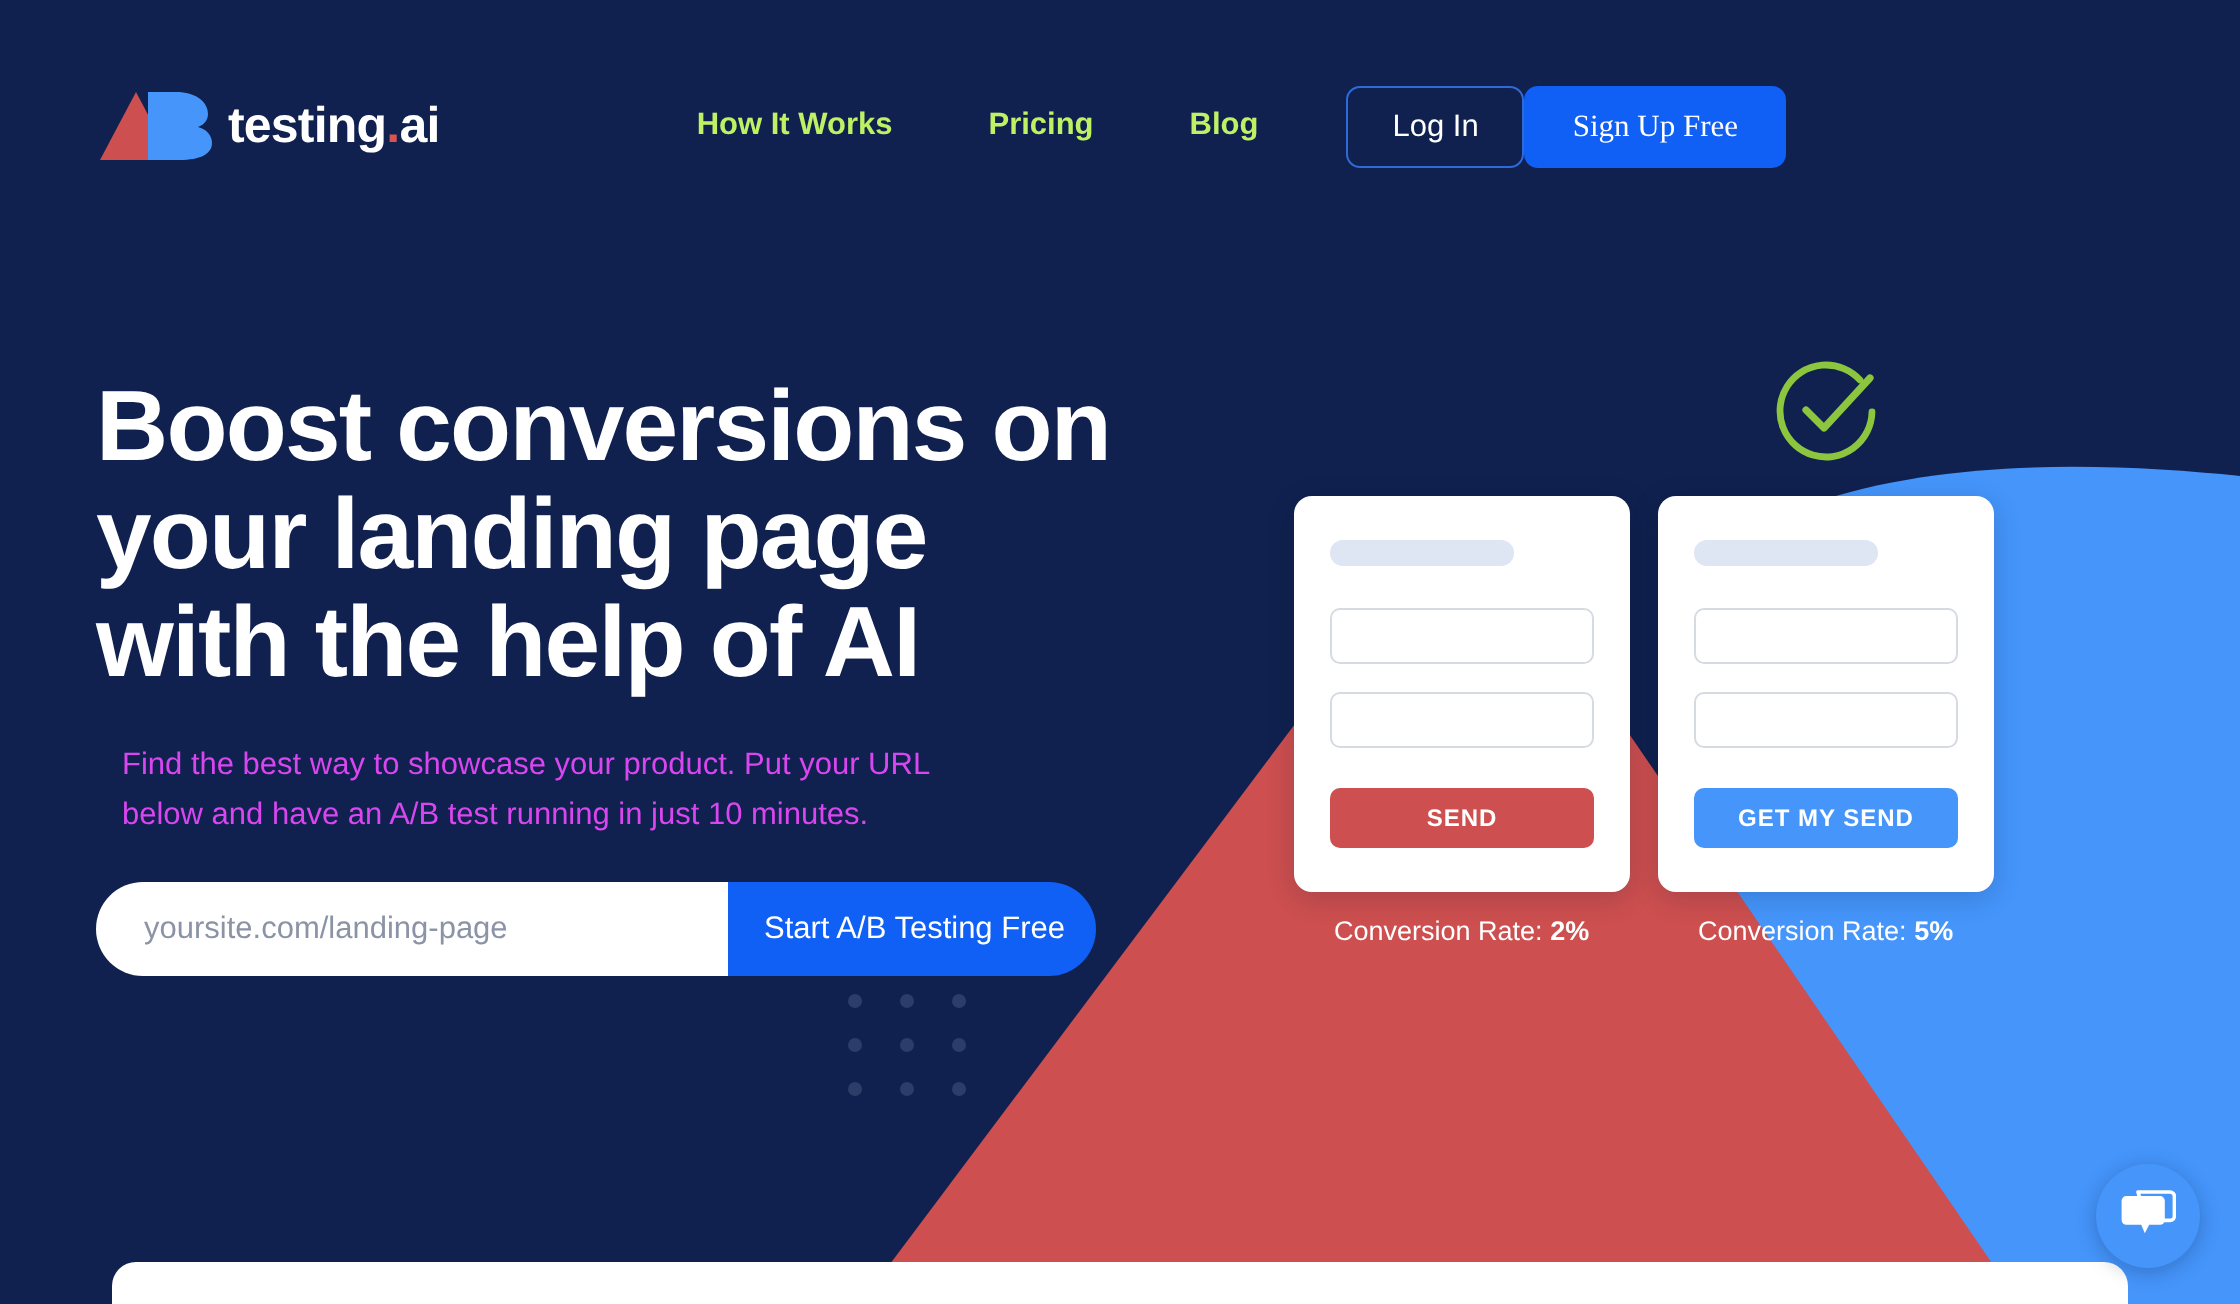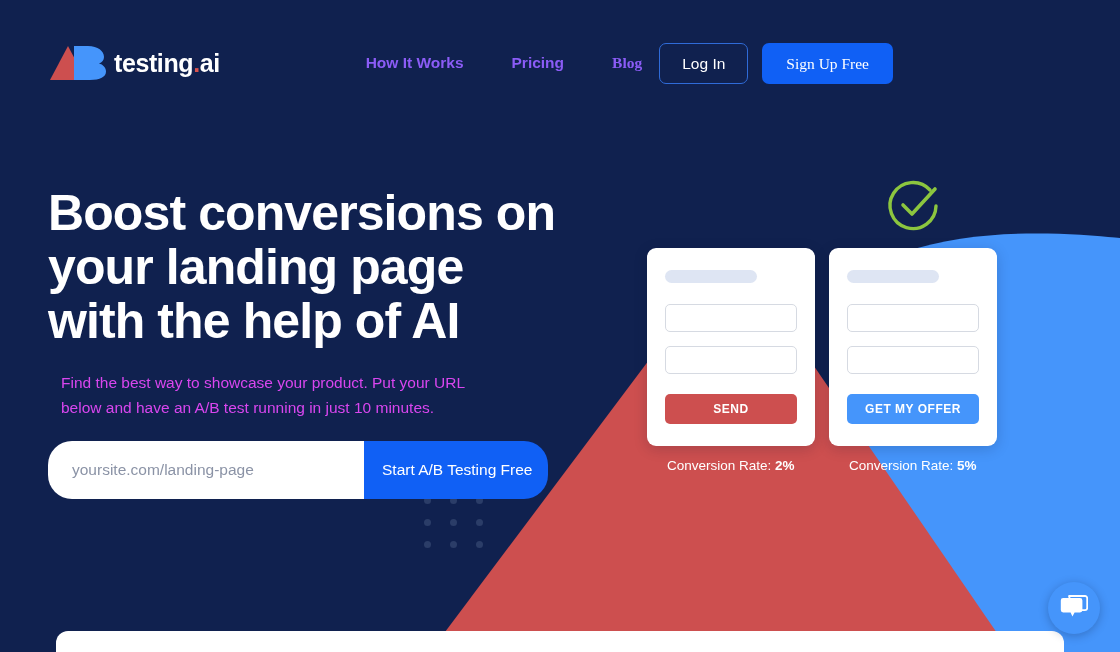--- a/index.html
+++ b/index.html
@@ -85,41 +85,40 @@
   }
   .logo-text .dot { color: #d9534f; }
 
   .nav {
     margin-left: auto;
     display: flex;
     align-items: center;
     gap: 0;
   }
   .nav-link {
-    color: #8b5cf6;
+    color: #bef264;
     font-size: 15.5px;
     font-weight: bold;
     text-decoration: none;
     margin-right: 48px;
     white-space: nowrap;
     cursor: pointer;
   }
-  .nav-link:last-of-type { margin-right: 17px; font-family: Liberation Serif, serif; }
+  .nav-link:last-of-type { margin-right: 44px; }
 
   .btn-login {
     border: 1.5px solid #2f6bd8;
     color: #ffffff;
     background: transparent;
     font-size: 15.5px;
     font-weight: normal;
     border-radius: 7px;
     padding: 0 22px;
     height: 41px;
     line-height: 39px;
-    margin-right: 14px;
     cursor: pointer;
     font-family: "Liberation Sans", sans-serif;
     white-space: nowrap;
   }
   .btn-signup {
     border: none;
     color: #ffffff;
     background: #1060f5;
     font-size: 15.5px;
     font-weight: normal;
@@ -156,21 +155,21 @@
     max-width: 420px;
   }
 
   
   .cta {
     position: absolute;
     left: 48px;
     top: 441px;
     display: flex;
     align-items: stretch;
-    height: 58px;
+    height: 47px;
     border-radius: 24px;
     overflow: hidden;
     z-index: 20;
     width: 500px;
   }
   .cta-input {
     flex: 0 0 268px;
     border: none;
     outline: none;
     background: #ffffff;
@@ -363,21 +362,21 @@
   </div>
   <div class="conv conv-a">
     <span>Conversion Rate:</span>
     <b>2%</b>
   </div>
 
   <div class="mock mock-b">
     <div class="mock-title-bar"></div>
     <div class="mock-field"></div>
     <div class="mock-field"></div>
-    <button class="mock-cta blue">GET MY OFFER</button>
+    <button class="mock-cta blue">GET MY SEND</button>
   </div>
   <div class="conv conv-b">
     <span>Conversion Rate:</span>
     <b>5%</b>
   </div>
 
   <div class="bottom-panel"></div>
 
   <div class="chat-widget">
     <span>

